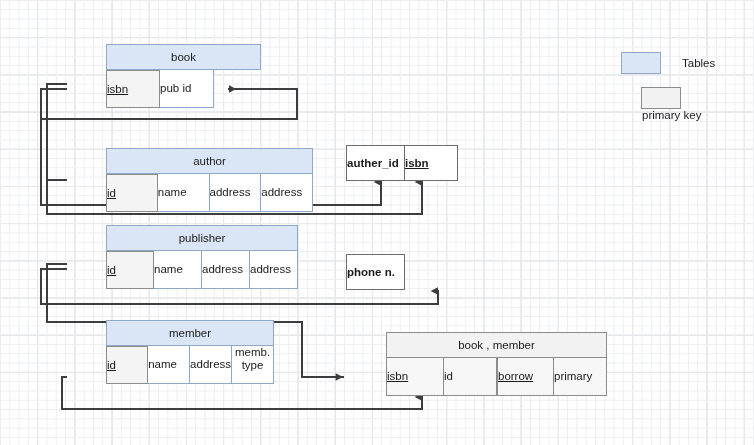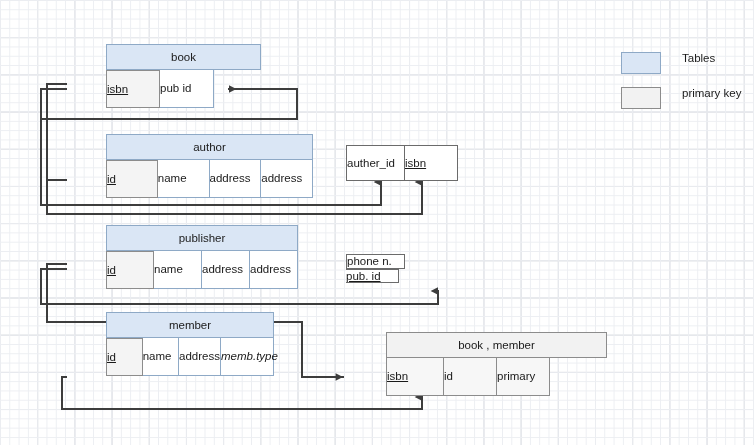--- a/index.html
+++ b/index.html
@@ -57,31 +57,31 @@
   .cell.pk{
     background:#f4f4f4;
     border:1px solid #8c8c8c;
     border-top:1px solid #8c8c8c;
   }
   .cell.pk span{text-decoration:underline;}
   .trow.gray .cell{border-color:#8c8c8c;border-top:none;background:#f7f7f7;}
   .trow.gray .cell.pk{background:#f7f7f7;border:1px solid #8c8c8c;border-top:none;}
 
   
-  .minibox{position:absolute;display:flex;height:36px;}
+  .minibox{position:absolute;display:flex;height:36px;font-weight:bold;}
   .minibox .cell{
     border:1px solid #6b6b6b;
     border-top:1px solid #6b6b6b;
     background:#ffffff;
   }
   .minibox .cell + .cell{border-left:none;}
   .minibox .cell.pk{background:#ffffff;}
 
   
-  .legend-row{position:absolute;display:flex;align-items:flex-start;padding-left:47px;}
+  .legend-row{position:absolute;display:flex;align-items:center;padding-left:47px;}
   .swatch{
     width:40px;height:22px;box-sizing:border-box;
     border:1px solid #8ea9c6;background:#dae6f5;
   }
   .swatch.gray{border:1px solid #8c8c8c;background:#f2f2f2;}
   .legend-label{
     margin-left:21px;font-size:11.5px;color:#1a1a1a;white-space:nowrap;
   }
 </style>
 </head>
@@ -126,21 +126,21 @@
   <div class="table" style="left:66px;top:44px;width:155px;">
     <div class="thead">book</div>
     <div class="trow">
       <div class="cell pk" style="width:54px;">
         <span>isbn</span>
       </div>
       <div class="cell" style="width:54px;">pub id</div>
     </div>
   </div>
 
-  <div class="table" style="left:66px;top:134px;width:207px;border-radius:6px;">
+  <div class="table" style="left:66px;top:148px;width:207px;border-radius:6px;">
     <div class="thead">author</div>
     <div class="trow">
       <div class="cell pk" style="width:53px;">
         <span>id</span>
       </div>
       <div class="cell" style="width:53px;">name</div>
       <div class="cell" style="width:53px;">address</div>
       <div class="cell" style="width:53px;">address</div>
     </div>
   </div>
@@ -150,62 +150,62 @@
     <div class="trow">
       <div class="cell pk" style="width:53px;">
         <span>id</span>
       </div>
       <div class="cell" style="width:53px;">name</div>
       <div class="cell" style="width:53px;">address</div>
       <div class="cell" style="width:53px;">address</div>
     </div>
   </div>
 
-  <div class="table" style="left:66px;top:312px;width:168px;">
+  <div class="table" style="left:66px;top:320px;width:168px;">
     <div class="thead">member</div>
     <div class="trow">
       <div class="cell pk" style="width:53px;">
         <span>id</span>
       </div>
       <div class="cell" style="width:53px;">name</div>
       <div class="cell" style="width:53px;">address</div>
-      <div class="cell" style="width:53px;flex-direction:row;font-style:italic;">
+      <div class="cell" style="width:53px;flex-direction:column;">
         <span>memb.</span>
         <span>type</span>
       </div>
     </div>
   </div>
 
   <div class="table" style="left:346px;top:332px;width:221px;">
     <div class="thead gray">book , member</div>
     <div class="trow gray">
       <div class="cell pk" style="width:58px;">
         <span>isbn</span>
       </div>
       <div class="cell" style="width:53px;">id</div>
+      <div class="cell pk" style="width:57px;">
+        <span>borrow</span>
+      </div>
       <div class="cell" style="width:53px;">primary</div>
     </div>
   </div>
 
   <div class="minibox" style="left:346px;top:145px;">
     <div class="cell" style="width:59px;">auther_id</div>
     <div class="cell pk" style="width:53px;">
       <span>isbn</span>
     </div>
   </div>
 
-  <div class="minibox" style="left:346px;top:254px;flex-direction:column;">
+  <div class="minibox" style="left:346px;top:254px;">
     <div class="cell" style="width:59px;">phone n.</div>
-    <div class="cell pk" style="width:53px;">
-      <span>pub. id</span>
-    </div>
   </div>
 
   <div class="legend-row" style="left:574px;top:52px;">
     <div class="swatch"></div>
     <div class="legend-label">Tables</div>
   </div>
-  <div class="legend-row" style="left:574px;top:87px;">
+  <div class="legend-row" style="left:574px;top:87px;flex-direction:column;">
     <div class="swatch gray"></div>
     <div class="legend-label">primary key</div>
   </div>
 
 </div>
 
 </body></html>

